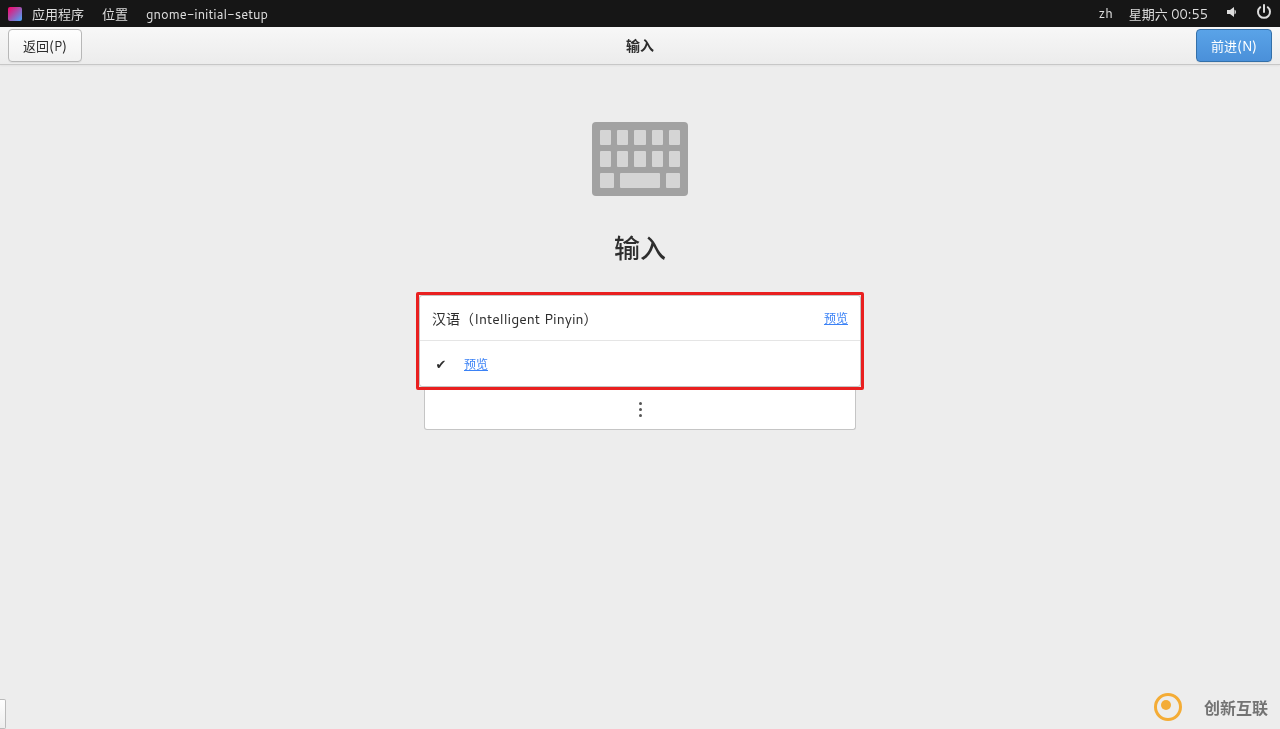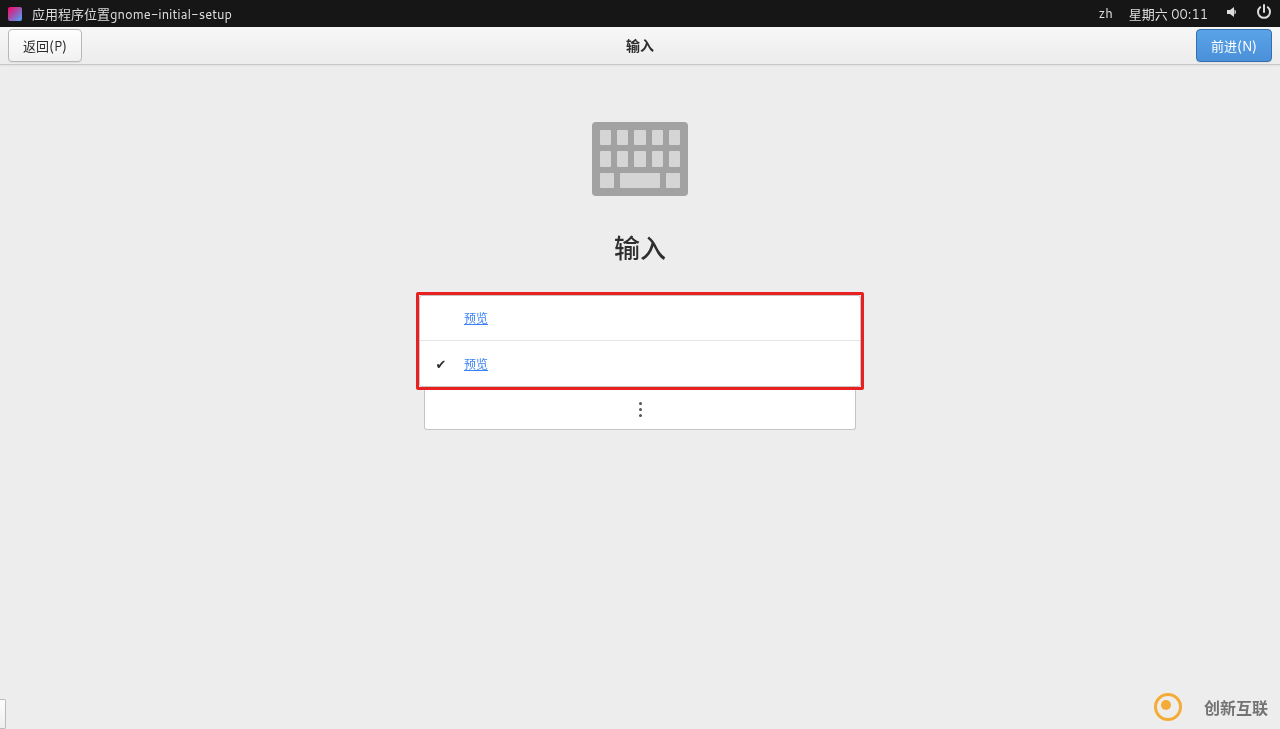--- a/index.html
+++ b/index.html
@@ -1,18 +1,18 @@
 <!DOCTYPE html>
 <html><head>
   <meta charset="utf-8">
   <style>
     * { margin:0; padding:0; box-sizing:border-box; font-family:"Cantarell","Noto Sans CJK SC","WenQuanYi Micro Hei",sans-serif; }
     body { width:1280px; height:729px; background:#ededed; overflow:hidden; position:relative; }
     .topbar { height:27px; background:#161616; color:#ddd; display:flex; align-items:center; font-size:13px; padding:0 8px; }
-    .topbar .left { display:flex; align-items:center; }
+    .topbar .left { display:flex; align-items:center; gap:18px; }
     .topbar .spacer { flex:1; }
     .topbar .right { display:flex; align-items:flex-start; gap:16px; }
     .topbar .app-icon { width:14px;height:14px;background:linear-gradient(135deg,#f06,#4af);border-radius:2px;margin-right:4px; }
     .topbar svg { fill:#ddd; }
     .headerbar { height:38px; background:linear-gradient(#f7f7f7,#ececec); border-bottom:1px solid #c7c7c7; box-shadow:0 1px 2px rgba(0,0,0,.05); display:flex; align-items:center; padding:0 8px; position:relative; }
     .btn { background:linear-gradient(#fefefe,#f1f1f1); border:1px solid #b7b7b7; border-radius:4px; padding:6px 14px; font-size:13px; color:#2e2e2e; cursor:default; box-shadow:0 1px 0 rgba(0,0,0,.05); }
     .btn.primary { background:linear-gradient(#5aa3e8,#4a90d9); border-color:#3470a9; color:#fff; }
     .hb-title { position:absolute; left:50%; transform:translateX(-50%); font-size:14px; font-weight:600; color:#2e2e2e; }
     .page { position:absolute; top:76px; left:0; right:0; display:flex; flex-direction:column; align-items:center; }
     .kb-icon { margin-top:46px; width:96px; height:74px; background:#a2a2a2; border-radius:4px; padding:8px; display:flex; flex-direction:column; gap:6px; }
@@ -46,21 +46,21 @@
     <div style="display:flex;align-items:center;gap:6px;">
       <span class="app-icon"></span>
       <span>应用程序</span>
     </div>
     <span>位置</span>
     <span>gnome-initial-setup</span>
   </div>
   <div class="spacer"></div>
   <div class="right">
     <span>zh</span>
-    <span>星期六 00:11</span>
+    <span>星期六 00:55</span>
     <span><svg width="16" height="16" viewBox="0 0 16 16">
           <path d="M3 6v4h3l4 3V3L6 6H3zm9 2a3 3 0 0 0-1.5-2.6v5.2A3 3 0 0 0 12 8z"></path>
         </svg></span>
     <span><svg width="16" height="16" viewBox="0 0 16 16">
           <path d="M8 1v7h0M4.2 3.2a6 6 0 1 0 7.6 0" fill="none" stroke="#ddd" stroke-width="2" stroke-linecap="round"></path>
         </svg></span>
   </div>
 </div>
 
 <div class="headerbar">
@@ -90,20 +90,21 @@
         <span></span>
         <span class="mid"></span>
         <span></span>
       </div>
   </div>
   <div class="heading">输入</div>
 
   <div class="listbox-hl">
     <div class="listbox">
       <div class="row">
+        <span class="label">汉语（Intelligent Pinyin）</span>
         <span class="chk"></span>
         <a class="preview">预览</a>
       </div>
       <div class="row">
         <span class="chk">✔</span>
         <a class="preview">预览</a>
       </div>
     </div>
   </div>
 

